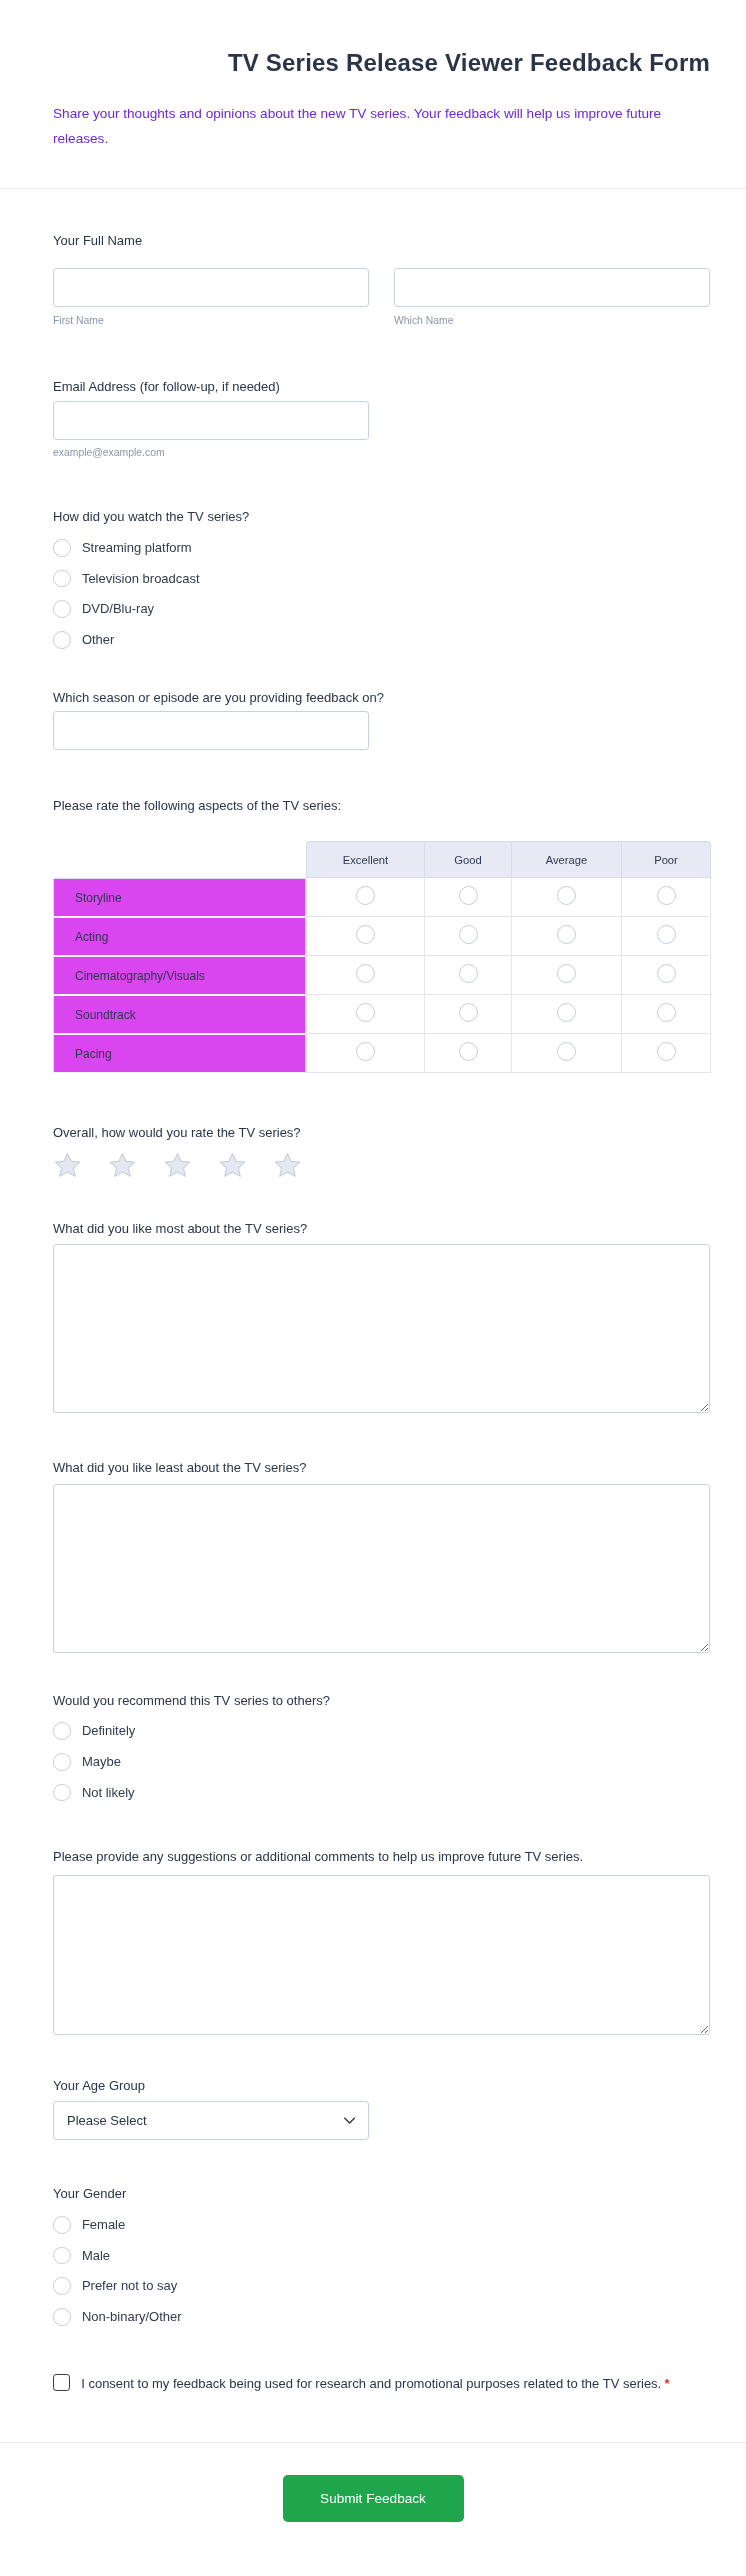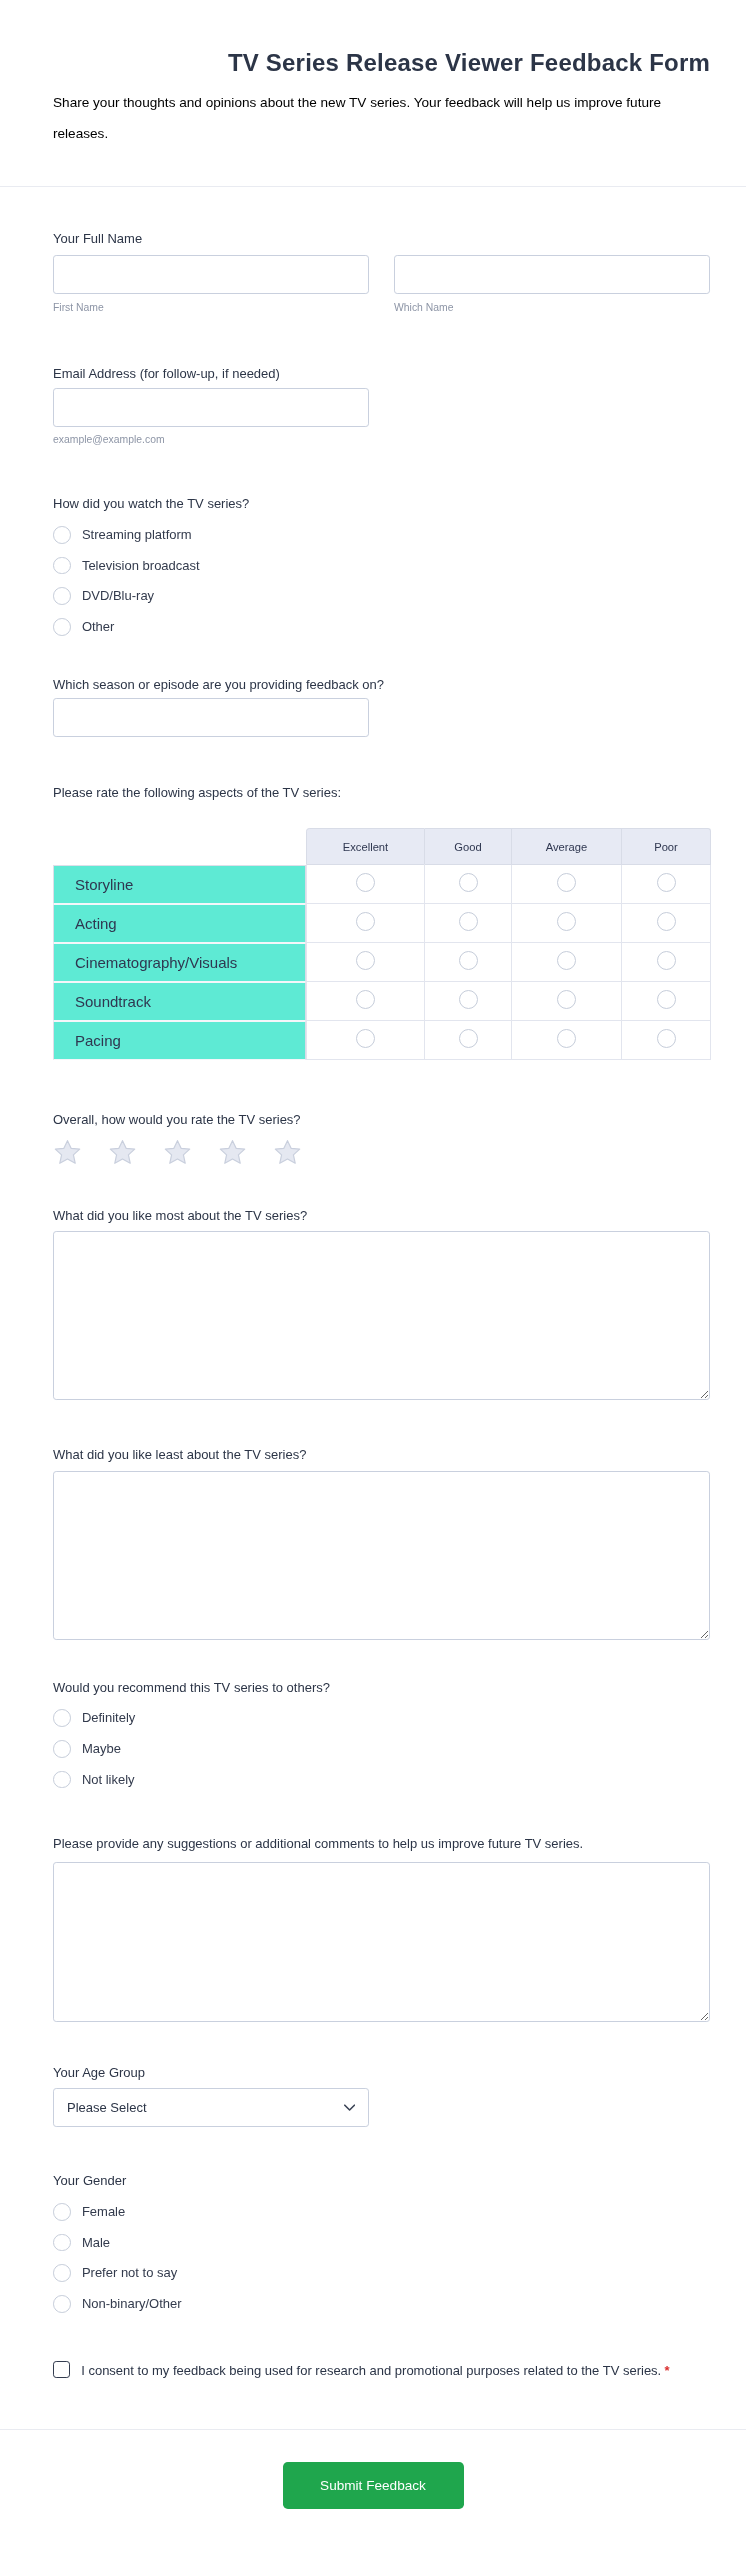--- a/index.html
+++ b/index.html
@@ -14,24 +14,24 @@
   .form-header { padding: 48px 36px 0 53px; }
   .form-title {
     font-size: 24px;
     line-height: 30.5px;
     font-weight: 700;
     color: #2c3547;
     letter-spacing: 0.2px;
     text-align: right;
   }
   .form-subtitle {
-    margin-top: 8px;
+    margin-top: 22px;
     font-size: 13.6px;
-    line-height: 31px;
-    color: #000000;
+    line-height: 25px;
+    color: #6d28d9;
     max-width: 642px;
   }
   .header-divider {
     border: none;
     border-top: 0.8px solid #e9ebf1;
     margin-top: 37px;
   }
   .form-body { padding: 0 36px 0 53px; }
 
   .q { margin-top: 43px; }
@@ -53,21 +53,21 @@
     background: #fff;
     font-family: inherit;
     font-size: 13px;
     color: #2c3547;
     padding: 0 11.2px;
     outline: none;
   }
   .name-row {
     display: flex;
     justify-content: space-between;
-    margin-top: 8px;
+    margin-top: 19px;
     width: 657px;
   }
   .name-col { width: 316px; }
   .sublabel {
     margin-top: 6.4px;
     font-size: 10.4px;
     line-height: 14.4px;
     color: #8d95a6;
   }
   .mt6 { margin-top: 4.8px; }
@@ -118,29 +118,29 @@
     border-bottom: 0.8px solid #d8dce7;
     height: 37px;
     font-size: 11.2px;
     font-weight: 500;
     color: #2f3750;
     text-align: center;
   }
   .head-cell.first { border-left: 0.8px solid #d8dce7; border-top-left-radius: 3.2px; }
   .head-cell.last  { border-top-right-radius: 3.2px; }
   .row-label-cell {
-    background: #5eead4;
+    background: #d946ef;
     border-left: 0.8px solid #dcdfe9;
     border-right: 0.8px solid #d8dce7;
     border-bottom: 0.8px solid #f5f6fa;
     border-top: 0.8px solid #f5f6fa;
     height: 39px;
     text-align: left;
     padding-left: 21px;
-    font-size: 15px;
+    font-size: 12px;
     color: #2f3750;
   }
   .rating-cell {
     background: #fff;
     border-right: 0.8px solid #e2e5ee;
     border-bottom: 0.8px solid #e2e5ee;
     height: 39px;
     text-align: center;
     cursor: pointer;
   }

